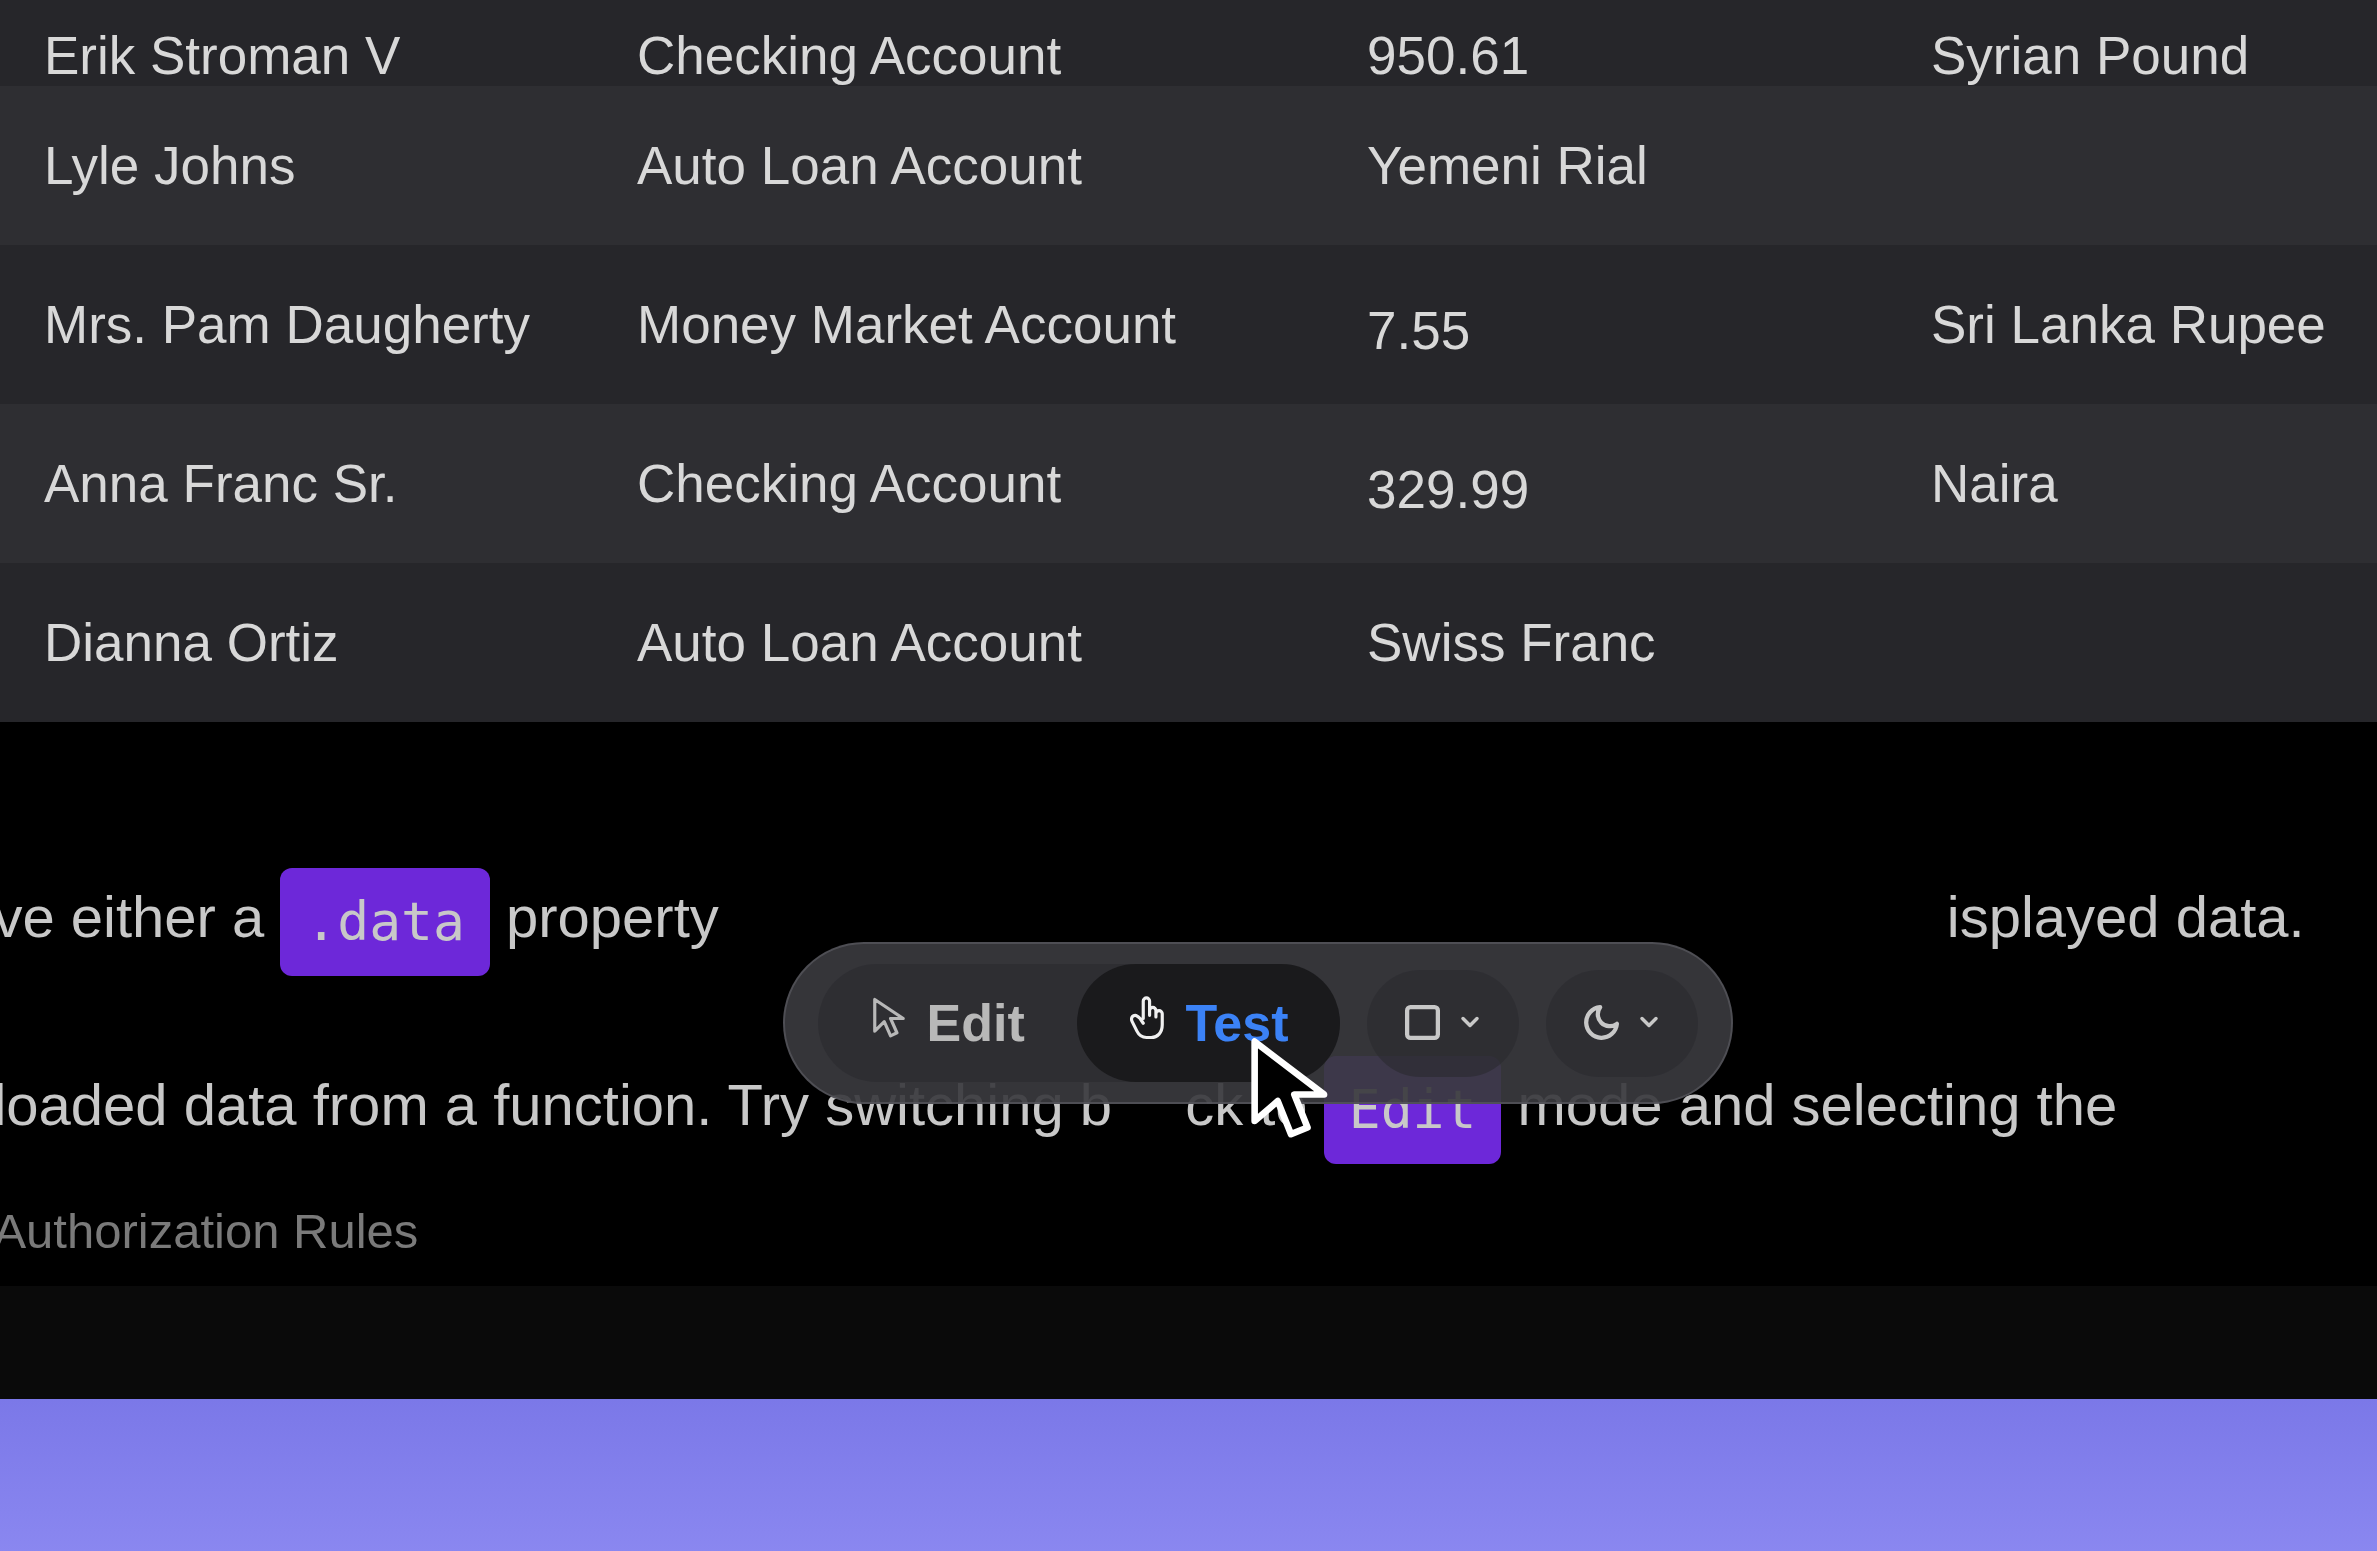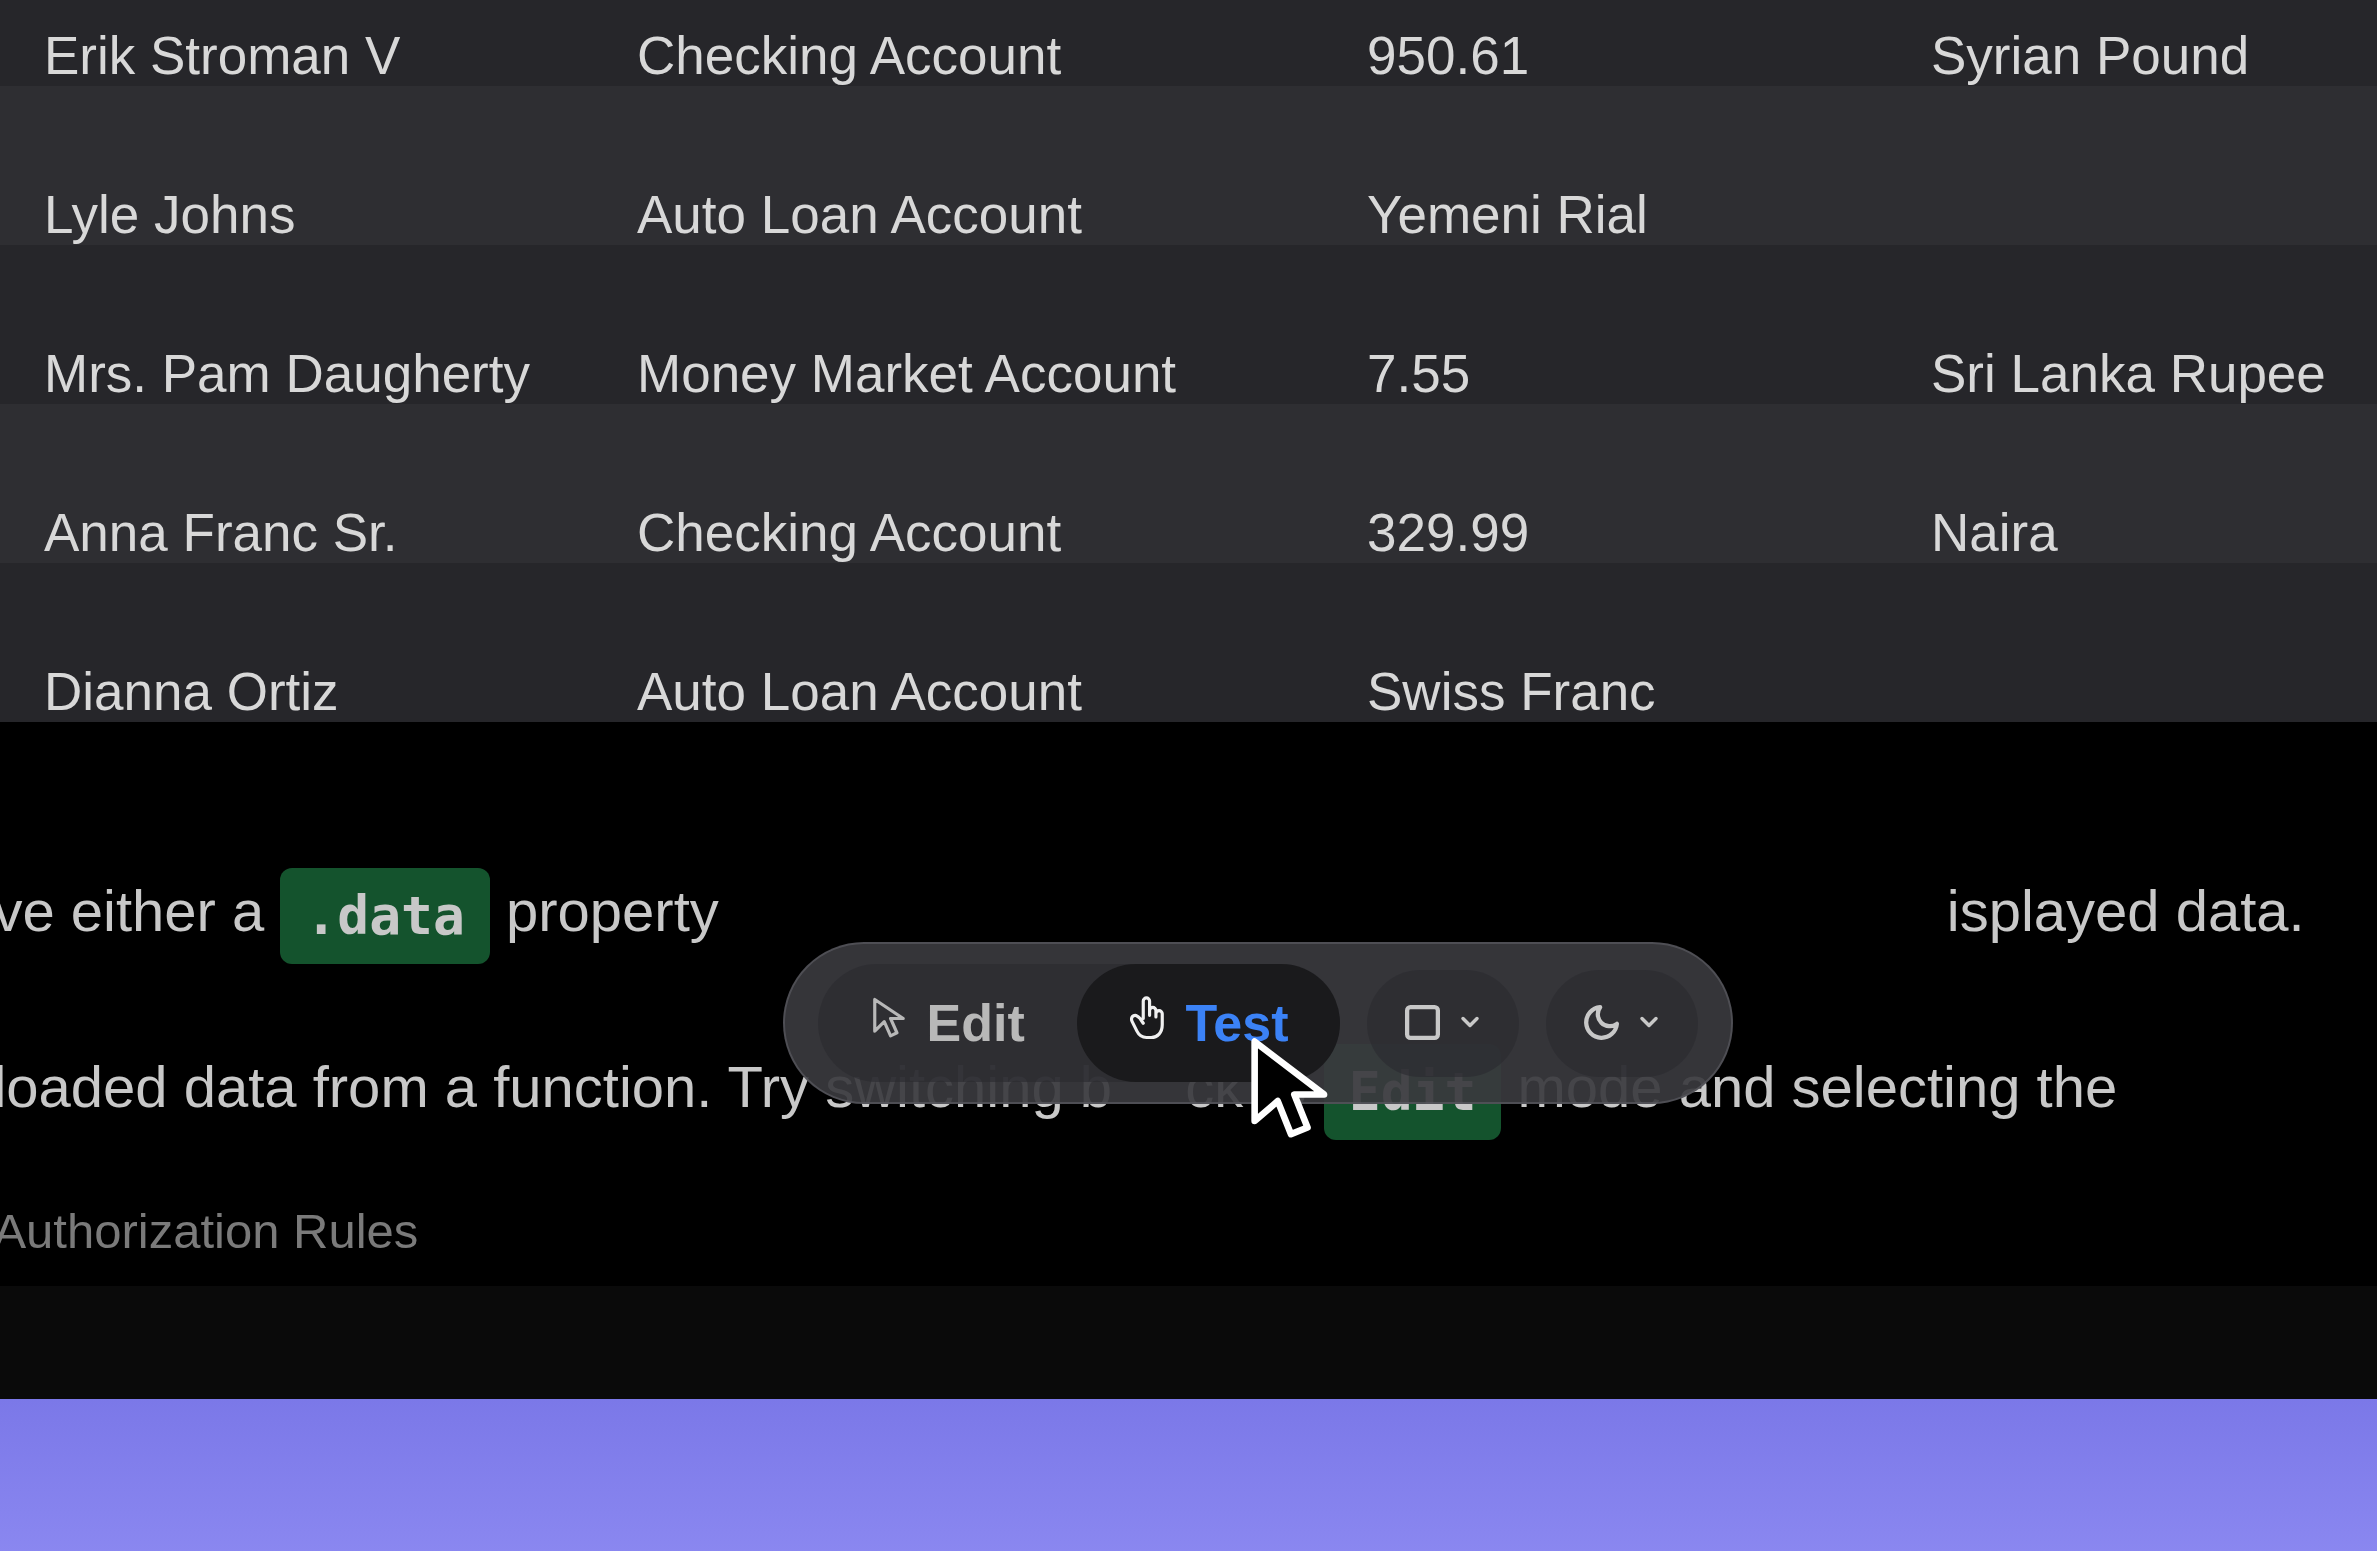--- a/index.html
+++ b/index.html
@@ -15,21 +15,21 @@
       width: 2377px;
       height: 1552px;
       position: relative;
     }
     .table-container {
       width: 100%;
       background: #2a2a2b;
     }
     .table-row {
       display: flex;
-      align-items: flex-end;
+      align-items: center;
       height: 159px;
       padding: 0 44px;
       font-size: 53px;
       color: #d8d8d8;
       font-weight: 400;
     }
     .table-row:nth-child(odd) {
       background: #26262a;
     }
     .table-row:nth-child(even) {
@@ -70,28 +70,27 @@
       white-space: nowrap;
       margin-left: -6.6px;
     }
     .description-line2 {
       white-space: nowrap;
       margin-top: 80px;
       margin-left: -6.6px;
     }
     .code-pill {
       display: inline-block;
-      background: #14532d;
+      background: #6d28d9;
       border-radius: 12px;
-      padding: 11px 25px;
+      padding: 17px 25px;
       font-family: 'SF Mono', Monaco, Menlo, monospace;
       font-size: 53px;
       color: #c8c8c8;
       vertical-align: middle;
-      font-weight: bold;
     }
     .auth-rules {
       position: absolute;
       bottom: 20px;
       left: -6.6px;
       font-size: 49px;
       color: #7a7a7a;
     }
     .gradient-bar {
       position: absolute;

